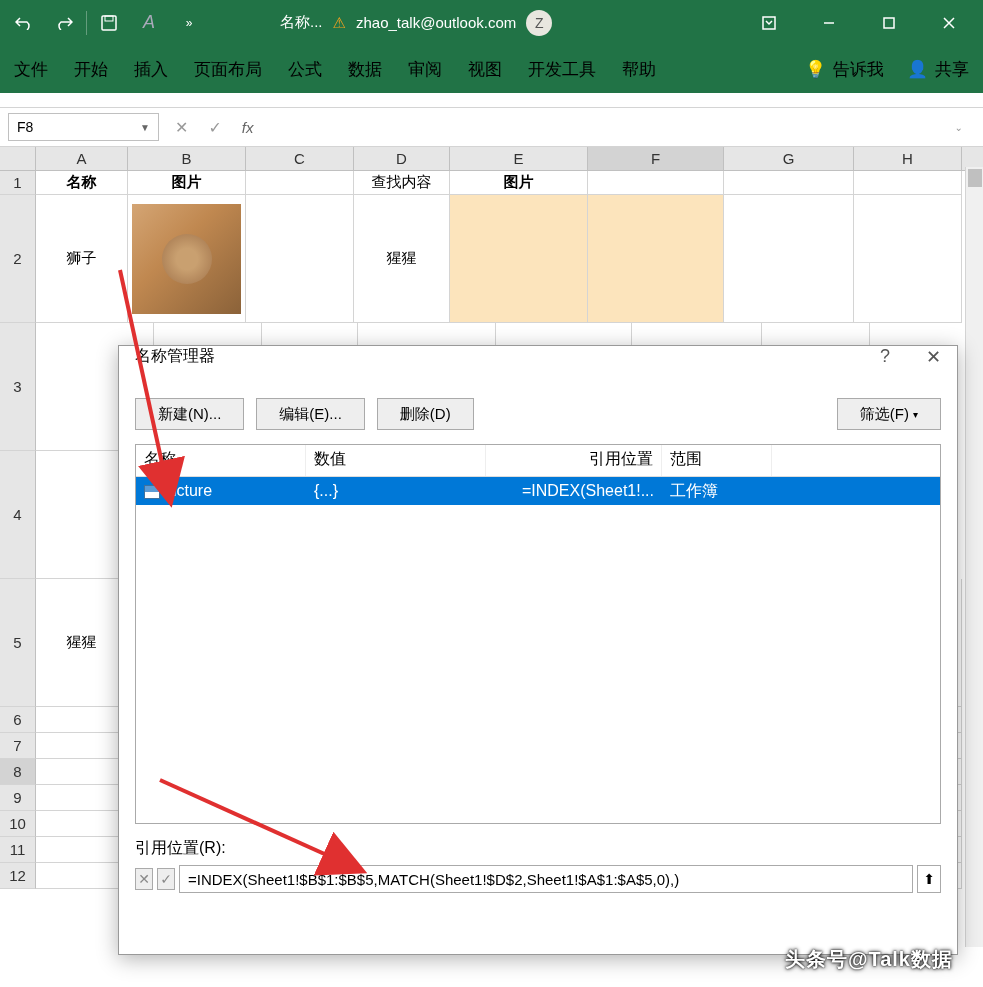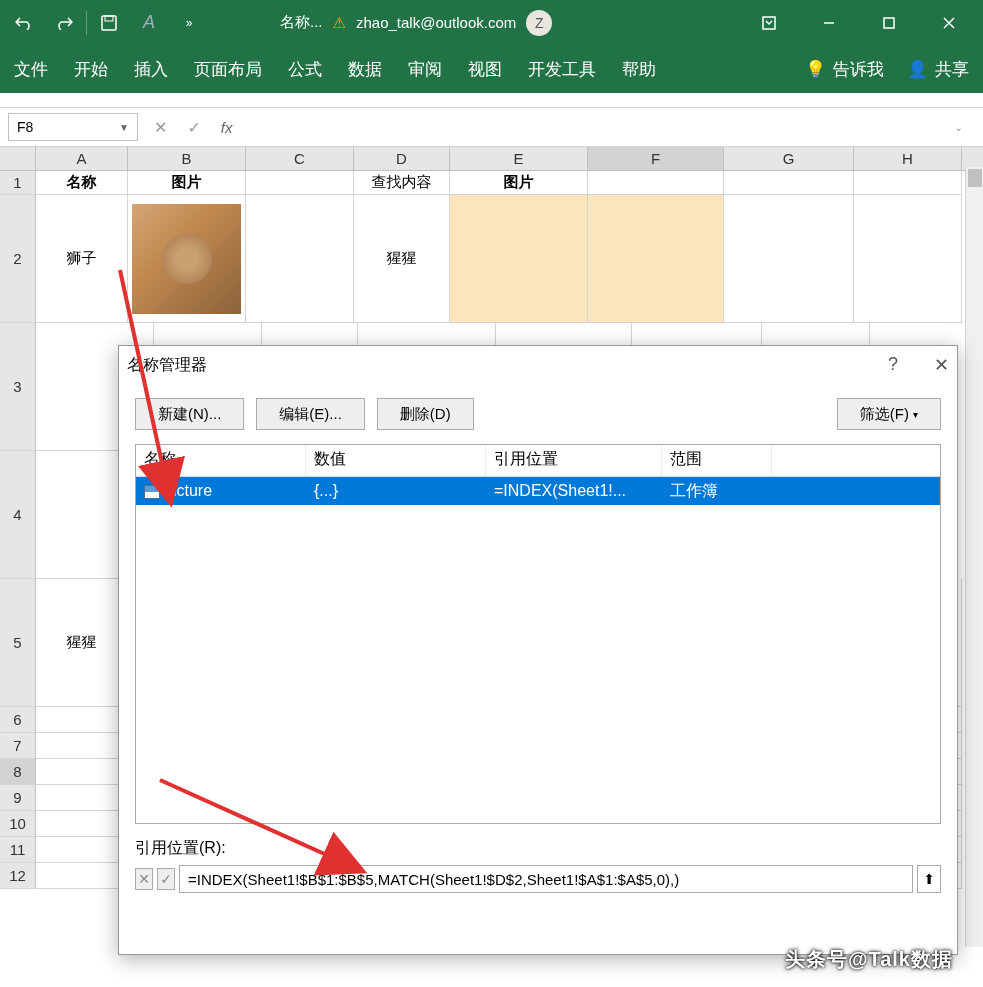--- a/index.html
+++ b/index.html
@@ -9,27 +9,27 @@
 .titlebar { height: 45px; background: #217346; display: flex; align-items: center; color: #fff; padding: 0 4px; position: relative; }
 .qat { display: flex; align-items: center; gap: 0; }
 .qat-btn { width: 40px; height: 40px; display: flex; align-items: center; justify-content: center; color: #fff; }
 .qat-sep { width: 1px; height: 24px; background: rgba(255,255,255,0.3); margin: 0 2px; }
 .title-center { position: absolute; left: 280px; display: flex; align-items: center; gap: 10px; font-size: 15px; }
 .user-badge { width: 26px; height: 26px; background: #e8e6df; color: #555; border-radius: 50%; display: flex; align-items: center; justify-content: center; font-size: 14px; }
 .win-controls { margin-left: auto; display: flex; }
 .win-btn { width: 60px; height: 45px; display: flex; align-items: center; justify-content: center; color: #fff; }
 
 
-.ribbon-tabs { height: 48px; background: #217346; display: flex; align-items: center; padding: 0 14px; color: #ffffff; font-size: 17px; gap: 26px; }
+.ribbon-tabs { height: 48px; background: #217346; display: flex; align-items: center; padding: 0 14px; color: #000000; font-size: 17px; gap: 26px; }
 .ribbon-tab { cursor: pointer; }
 .ribbon-right { margin-left: auto; display: flex; align-items: center; gap: 24px; }
 
 
 .formula-bar { height: 40px; border-top: 1px solid #d4d4d4; border-bottom: 1px solid #d4d4d4; display: flex; align-items: center; background: #fff; margin-top: 14px; }
-.name-box { width: 130px; height: 28px; border: 1px solid #c0c0c0; margin-left: 8px; padding: 0 8px; font-size: 14px; display: flex; align-items: center; justify-content: space-between; }
+.name-box { width: 151px; height: 28px; border: 1px solid #c0c0c0; margin-left: 8px; padding: 0 8px; font-size: 14px; display: flex; align-items: center; justify-content: space-between; }
 .name-box-dropdown { font-size: 10px; color: #666; }
 .fb-controls { display: flex; align-items: center; margin-left: 16px; gap: 20px; color: #999; }
 .fb-fx { font-style: italic; color: #666; font-size: 15px; }
 .fb-input { flex: 1; height: 28px; margin: 0 12px; display: flex; align-items: center; justify-content: flex-end; padding-right: 8px; color: #999; font-size: 10px; }
 
 
 .grid-wrap { position: relative; }
 .col-headers { display: flex; height: 24px; background: #e6e6e6; border-bottom: 1px solid #c0c0c0; }
 .row-head-spacer { width: 36px; border-right: 1px solid #c0c0c0; background: #e6e6e6; }
 .col-head { border-right: 1px solid #c0c0c0; display: flex; align-items: center; justify-content: center; font-size: 15px; color: #333; background: #e6e6e6; }
@@ -52,31 +52,31 @@
 
 .lion { width: 110px; height: 110px; background: linear-gradient(135deg, #d4a574 0%, #c08850 40%, #8b6239 100%); position: relative; display: flex; align-items: center; justify-content: center; }
 .lion::before { content: ''; width: 50px; height: 50px; background: radial-gradient(circle, #c9a070 30%, #a0724a 100%); border-radius: 50%; }
 
 
 .scroll-v { position: absolute; right: 0; top: 167px; width: 18px; height: 780px; background: #f0f0f0; border-left: 1px solid #d4d4d4; }
 .scroll-v-thumb { position: absolute; top: 2px; left: 2px; width: 14px; height: 18px; background: #c0c0c0; }
 
 
 .dialog { position: absolute; left: 118px; top: 345px; width: 840px; height: 610px; background: #fff; border: 1px solid #999; box-shadow: 0 4px 20px rgba(0,0,0,0.3); }
-.dlg-title { height: 38px; display: flex; align-items: center; padding: 0 8px; font-size: 16px; }
+.dlg-title { height: 38px; display: flex; padding: 0 16px; font-size: 16px; }
 .dlg-title-controls { margin-left: auto; display: flex; gap: 36px; color: #555; font-size: 18px; }
 .dlg-toolbar { display: flex; padding: 14px 16px; gap: 12px; }
 .dlg-btn { height: 32px; padding: 0 22px; border: 1px solid #aaa; background: #eee; font-size: 15px; display: flex; align-items: center; }
 .dlg-btn.filter { margin-left: auto; }
 .dlg-btn .caret { margin-left: 4px; font-size: 10px; }
 
 .dlg-list { margin: 0 16px; border: 1px solid #aaa; height: 380px; background: #fff; }
 .dlg-list-header { display: flex; height: 32px; border-bottom: 1px solid #ddd; font-size: 16px; }
 .dlg-list-header > div { padding: 4px 8px; border-right: 1px solid #eee; }
-.dlg-col1 { width: 170px; } .dlg-col2 { width: 180px; } .dlg-col3 { width: 176px; }
+.dlg-col1 { width: 170px; } .dlg-col2 { width: 180px; } .dlg-col3 { width: 176px; text-align: right; }
 .dlg-col4 { width: 110px; } .dlg-col5 { flex: 1; }
 .dlg-list-row { display: flex; height: 28px; background: #0078d7; color: #fff; font-size: 16px; align-items: center; }
 .dlg-list-row > div { padding: 0 8px; }
 .row-icon { display: inline-block; width: 16px; height: 14px; background: linear-gradient(to bottom, #5b9bd5 50%, #fff 50%); border: 1px solid #41719c; margin-right: 4px; vertical-align: middle; }
 
 .dlg-ref { padding: 14px 16px 0; font-size: 16px; }
 .dlg-ref-row { display: flex; align-items: center; margin-top: 6px; gap: 4px; }
 .ref-xbtn { width: 18px; height: 22px; border: 1px solid #aaa; background: #eee; display: flex; align-items: center; justify-content: center; color: #888; font-size: 14px; }
 .ref-input { flex: 1; height: 28px; border: 1px solid #aaa; padding: 0 8px; font-size: 15px; display: flex; align-items: center; }
 .ref-collapse { width: 24px; height: 28px; border: 1px solid #aaa; display: flex; align-items: center; justify-content: center; font-size: 14px; }

